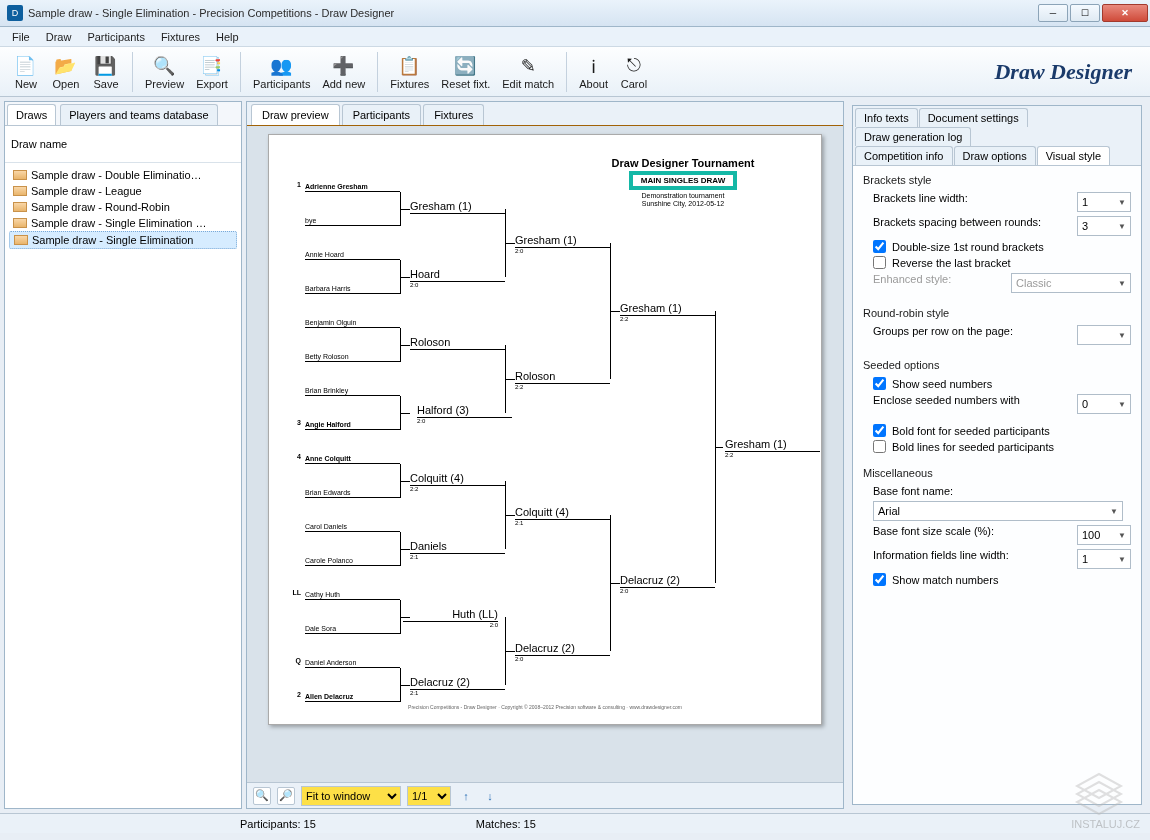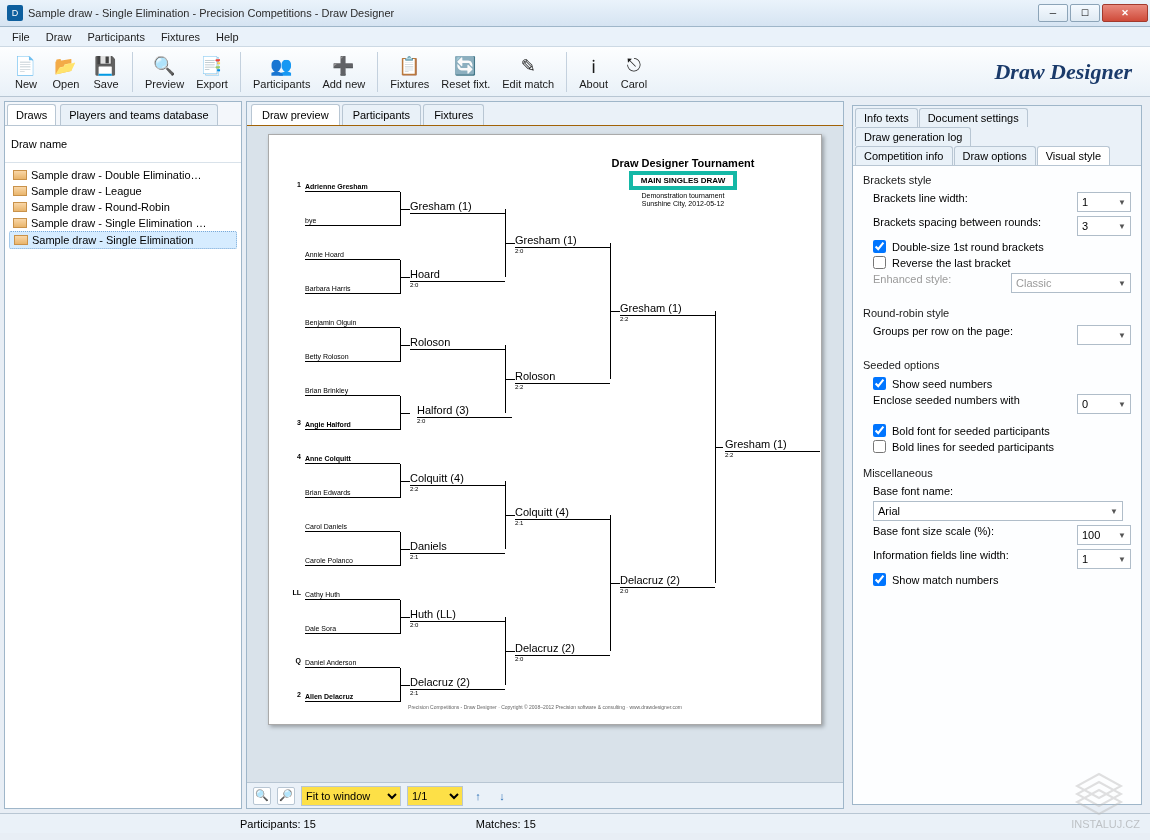--- a/index.html
+++ b/index.html
@@ -268,21 +268,21 @@
             <div class="res" style="left: 105px; top: 289px;">
               <div class="nm">Colquitt (4)</div>
               <div class="sc">2:2</div>
             </div>
             <div class="hz" style="left: 95px; top: 366px; width: 10px;"></div>
             <div class="res" style="left: 105px; top: 357px;">
               <div class="nm">Daniels</div>
               <div class="sc">2:1</div>
             </div>
             <div class="hz" style="left: 95px; top: 434px; width: 10px;"></div>
-            <div class="res" style="left: 105px; top: 425px;">
+            <div class="res" style="left: 98px; top: 425px; text-align: right;">
               <div class="nm">Huth (LL)</div>
               <div class="sc">2:0</div>
             </div>
             <div class="hz" style="left: 95px; top: 502px; width: 10px;"></div>
             <div class="res" style="left: 105px; top: 493px;">
               <div class="nm">Delacruz (2)</div>
               <div class="sc">2:1</div>
             </div>
             <div class="conn" style="left: 200px; top: 26px; height: 68px;"></div>
             <div class="conn" style="left: 200px; top: 162px; height: 68px;"></div>
@@ -327,21 +327,21 @@
               <div class="sc">2:2</div>
             </div>
           </div>
         <div class="pgfooter">Precision Competitions - Draw Designer · Copyright © 2008–2012 Precision software &amp; consulting · www.drawdesigner.com</div>
       </div>
     </div>
     <div class="zoombar">
       <div class="zb">🔍</div>
       <div class="zb">🔎</div>
       <select style="width:100px"><option>Fit to window</option></select>
-      <select style="width:56px"><option>1/1</option></select>
+      <select style="width:44px"><option>1/1</option></select>
       <div class="zb" style="border:none;background:none;color:#2a6fb5">↑</div>
       <div class="zb" style="border:none;background:none;color:#2a6fb5">↓</div>
     </div>
   </div>
 
   <div class="right">
     <div class="rtabs">
       <div class="rtab">Info texts</div>
       <div class="rtab">Document settings</div>
       <div class="rtab">Draw generation log</div>

